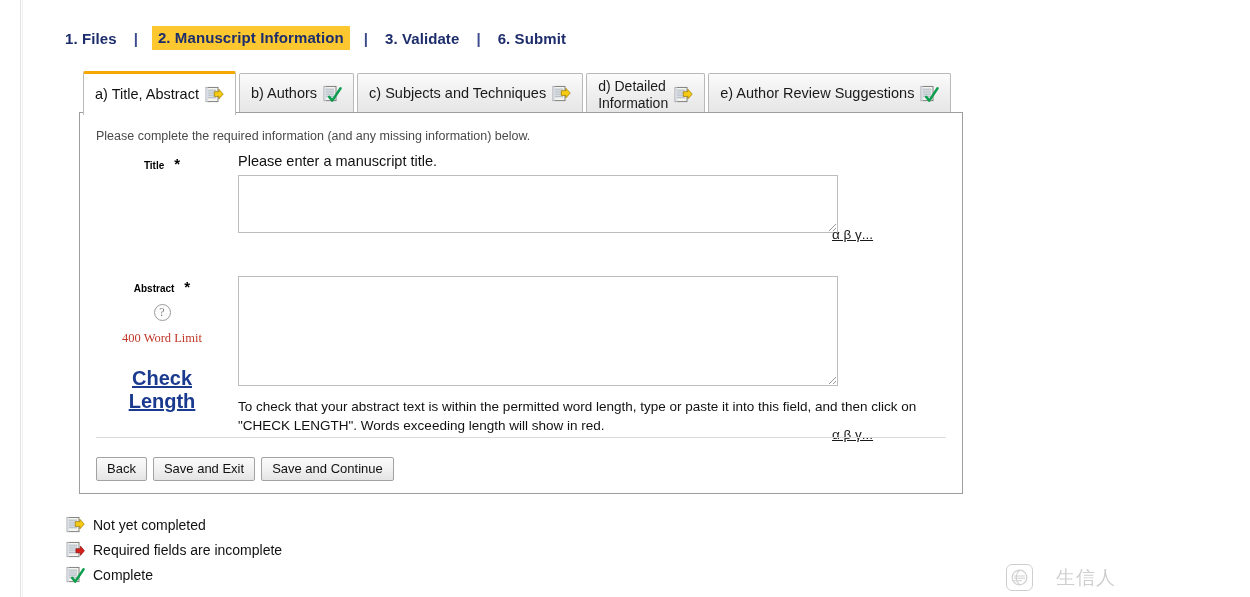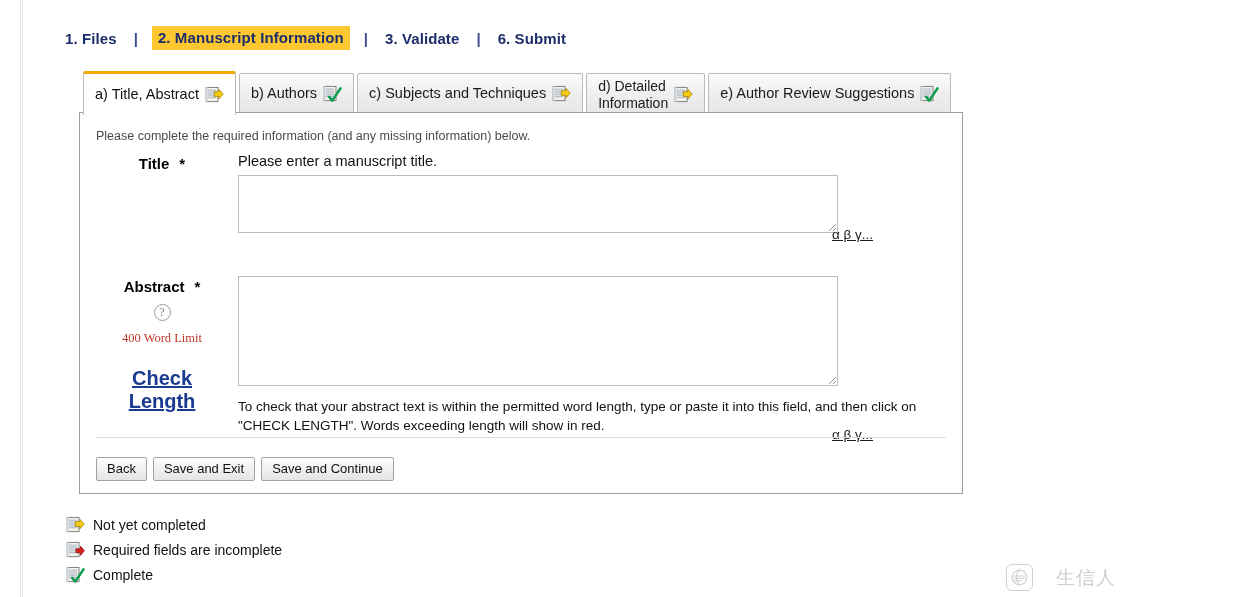--- a/index.html
+++ b/index.html
@@ -88,21 +88,21 @@
     margin: 0 0 10px 0;
   }
 
   .row { display: flex; align-items: flex-start; }
   .label-col {
     width: 132px; flex: 0 0 132px;
     text-align: center;
     padding-top: 2px;
   }
   .field-label {
-    font-size: 15px; font-weight: bold; color: #000;
+    font-size: 10px; font-weight: bold; color: #000;
     display: inline-block;
   }
   .req-star { font-weight: bold; font-size: 15px; margin-left: 10px; color:#000; }
 
   .help-icon {
     display: block; margin: 8px auto 0 auto;
     width: 17px; height: 17px; border-radius: 50%;
     border: 1.4px solid #9a9a9a; color: #7d7d7d;
     font-size: 12px; line-height: 15px; text-align: center;
     font-family: "Liberation Serif", serif;

